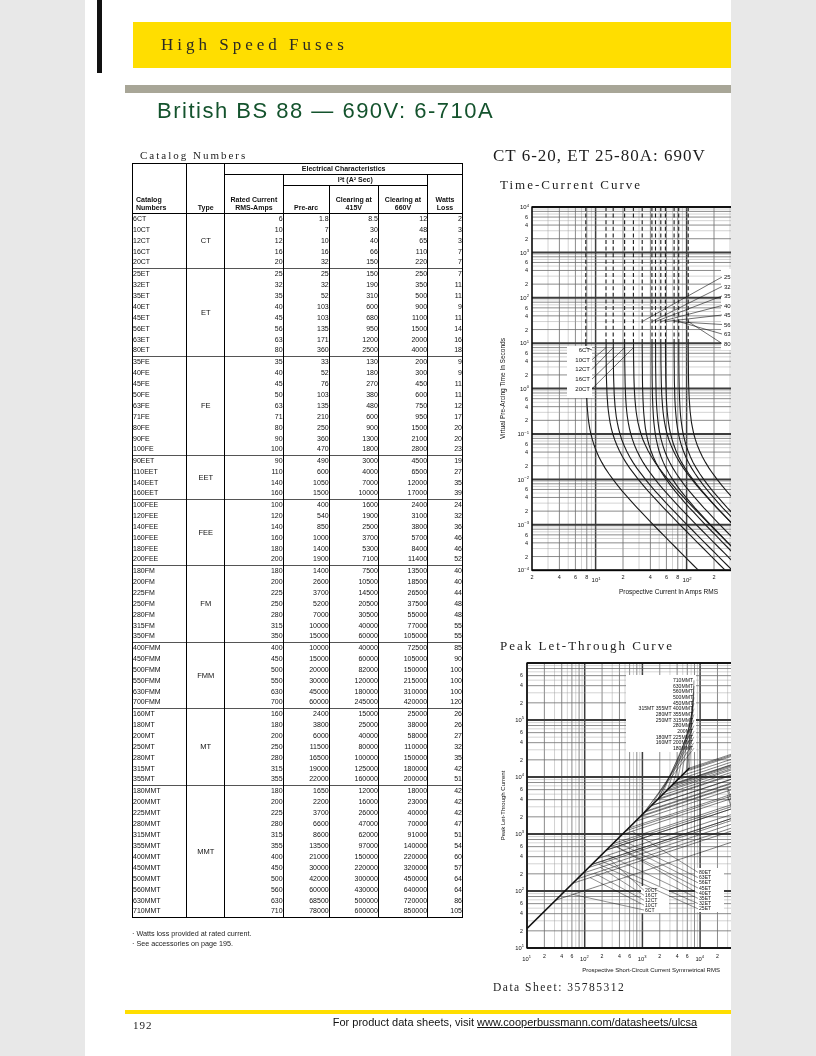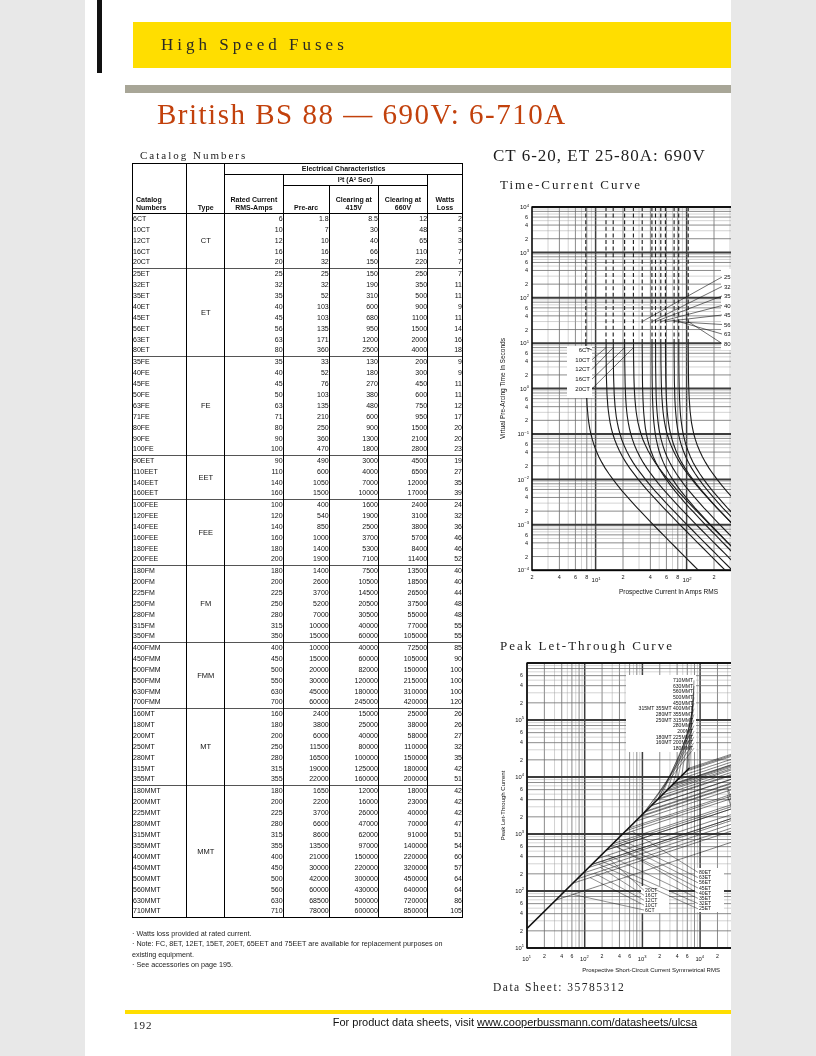--- a/index.html
+++ b/index.html
@@ -10,21 +10,21 @@
   .topbar { position:absolute; left:48px; top:22px; width:742px; height:46px; background:#FFDE00; }
   .topbar-title { position:absolute; left:28px; top:13px; font-family:"Liberation Serif", serif; font-size:17px; letter-spacing:4px; color:#2a2a25; }
   .logo { position:absolute; right:44px; top:3px; width:80px; height:42px; }
   .flame { position:absolute; left:6px; top:1px; width:13px; height:5px; background:#cf2030; border-radius:60% 90% 10% 70%; transform:rotate(-14deg); }
   .cooper { position:absolute; left:4px; top:6px; font-size:6px; font-weight:bold; letter-spacing:0.6px; color:#161616; }
   .bussbox { position:absolute; left:2px; top:14px; width:78px; height:25px; background:#141414; border:3px solid #6d28d9; box-shadow: inset 0 0 0 2px #141414, inset 0 0 0 3px #e9e3c8; display:flex; align-items:center; justify-content:center; }
   .bussbox span { color:#fdfdf8; font-weight:bold; font-size:14px; letter-spacing:-0.2px; }
   .bussbox sup { color:#fdfdf8; font-size:5px; margin-left:1px; margin-top:-8px; }
 
   .divider { position:absolute; left:40px; top:85px; width:752px; height:8px; background:#a8a697; }
-  .doc-title { position:absolute; left:72px; top:98px; font-family:Liberation Serif, serif; font-size:29px; letter-spacing:1.5px; color:#c2410c; font-weight:normal; }
+  .doc-title { position:absolute; left:72px; top:98px; font-family:Liberation Sans, sans-serif; font-size:22px; letter-spacing:1.5px; color:#14532d; font-weight:normal; }
 
   .table-title { position:absolute; left:55px; top:149px; font-family:"Liberation Serif", serif; font-size:11px; letter-spacing:2px; color:#222; }
   table.catalog { position:absolute; left:47px; top:163px; width:331px; border-collapse:collapse; font-size:7px; color:#111; table-layout:fixed; border:1.5px solid #000; }
   table.catalog th, table.catalog td { border-left:1px solid #000; border-right:1px solid #000; padding:0; line-height:1.25; }
   table.catalog thead th { font-weight:bold; vertical-align:bottom; text-align:center; }
   table.catalog thead tr.hr1 th { border-bottom:1px solid #000; }
   table.catalog thead tr.hr2 th { border-bottom:1px solid #000; }
   table.catalog thead th.noline { border-bottom:none; }
   table.catalog thead { border-bottom:1.5px solid #000; }
   td.cat { text-align:left; padding-left:3px; height:11px; }
@@ -614,21 +614,20 @@
           <td class="num">710</td>
           <td class="num">78000</td>
           <td class="num">600000</td>
           <td class="num">850000</td>
           <td class="num">105</td>
         </tr>
       </tbody>
     </table>
   <div class="notes" id="notes">
       <div>· Watts loss provided at rated current.</div>
-      <div>· Note: FC, 8ET, 12ET, 15ET, 20ET, 65EET and 75EET are available for replacement purposes on existing equipment.</div>
       <div>· See accessories on page 195.</div>
     </div>
 
   <div class="sec-title">CT 6-20, ET 25-80A: 690V</div>
   <div class="chart-title-1">Time-Current Curve</div>
   <svg id="chart1" class="chart" width="340" height="420">
       <g>
         <line x1="39" y1="7" x2="39" y2="370.2" stroke-width="0.8" stroke="#6d6d6d"></line>
         <line x1="55.02430457406699" y1="7" x2="55.02430457406699" y2="370.2" stroke-width="0.45" stroke="#9d9d9d"></line>
         <line x1="66.3937296054223" y1="7" x2="66.3937296054223" y2="370.2" stroke-width="0.8" stroke="#6d6d6d"></line>

